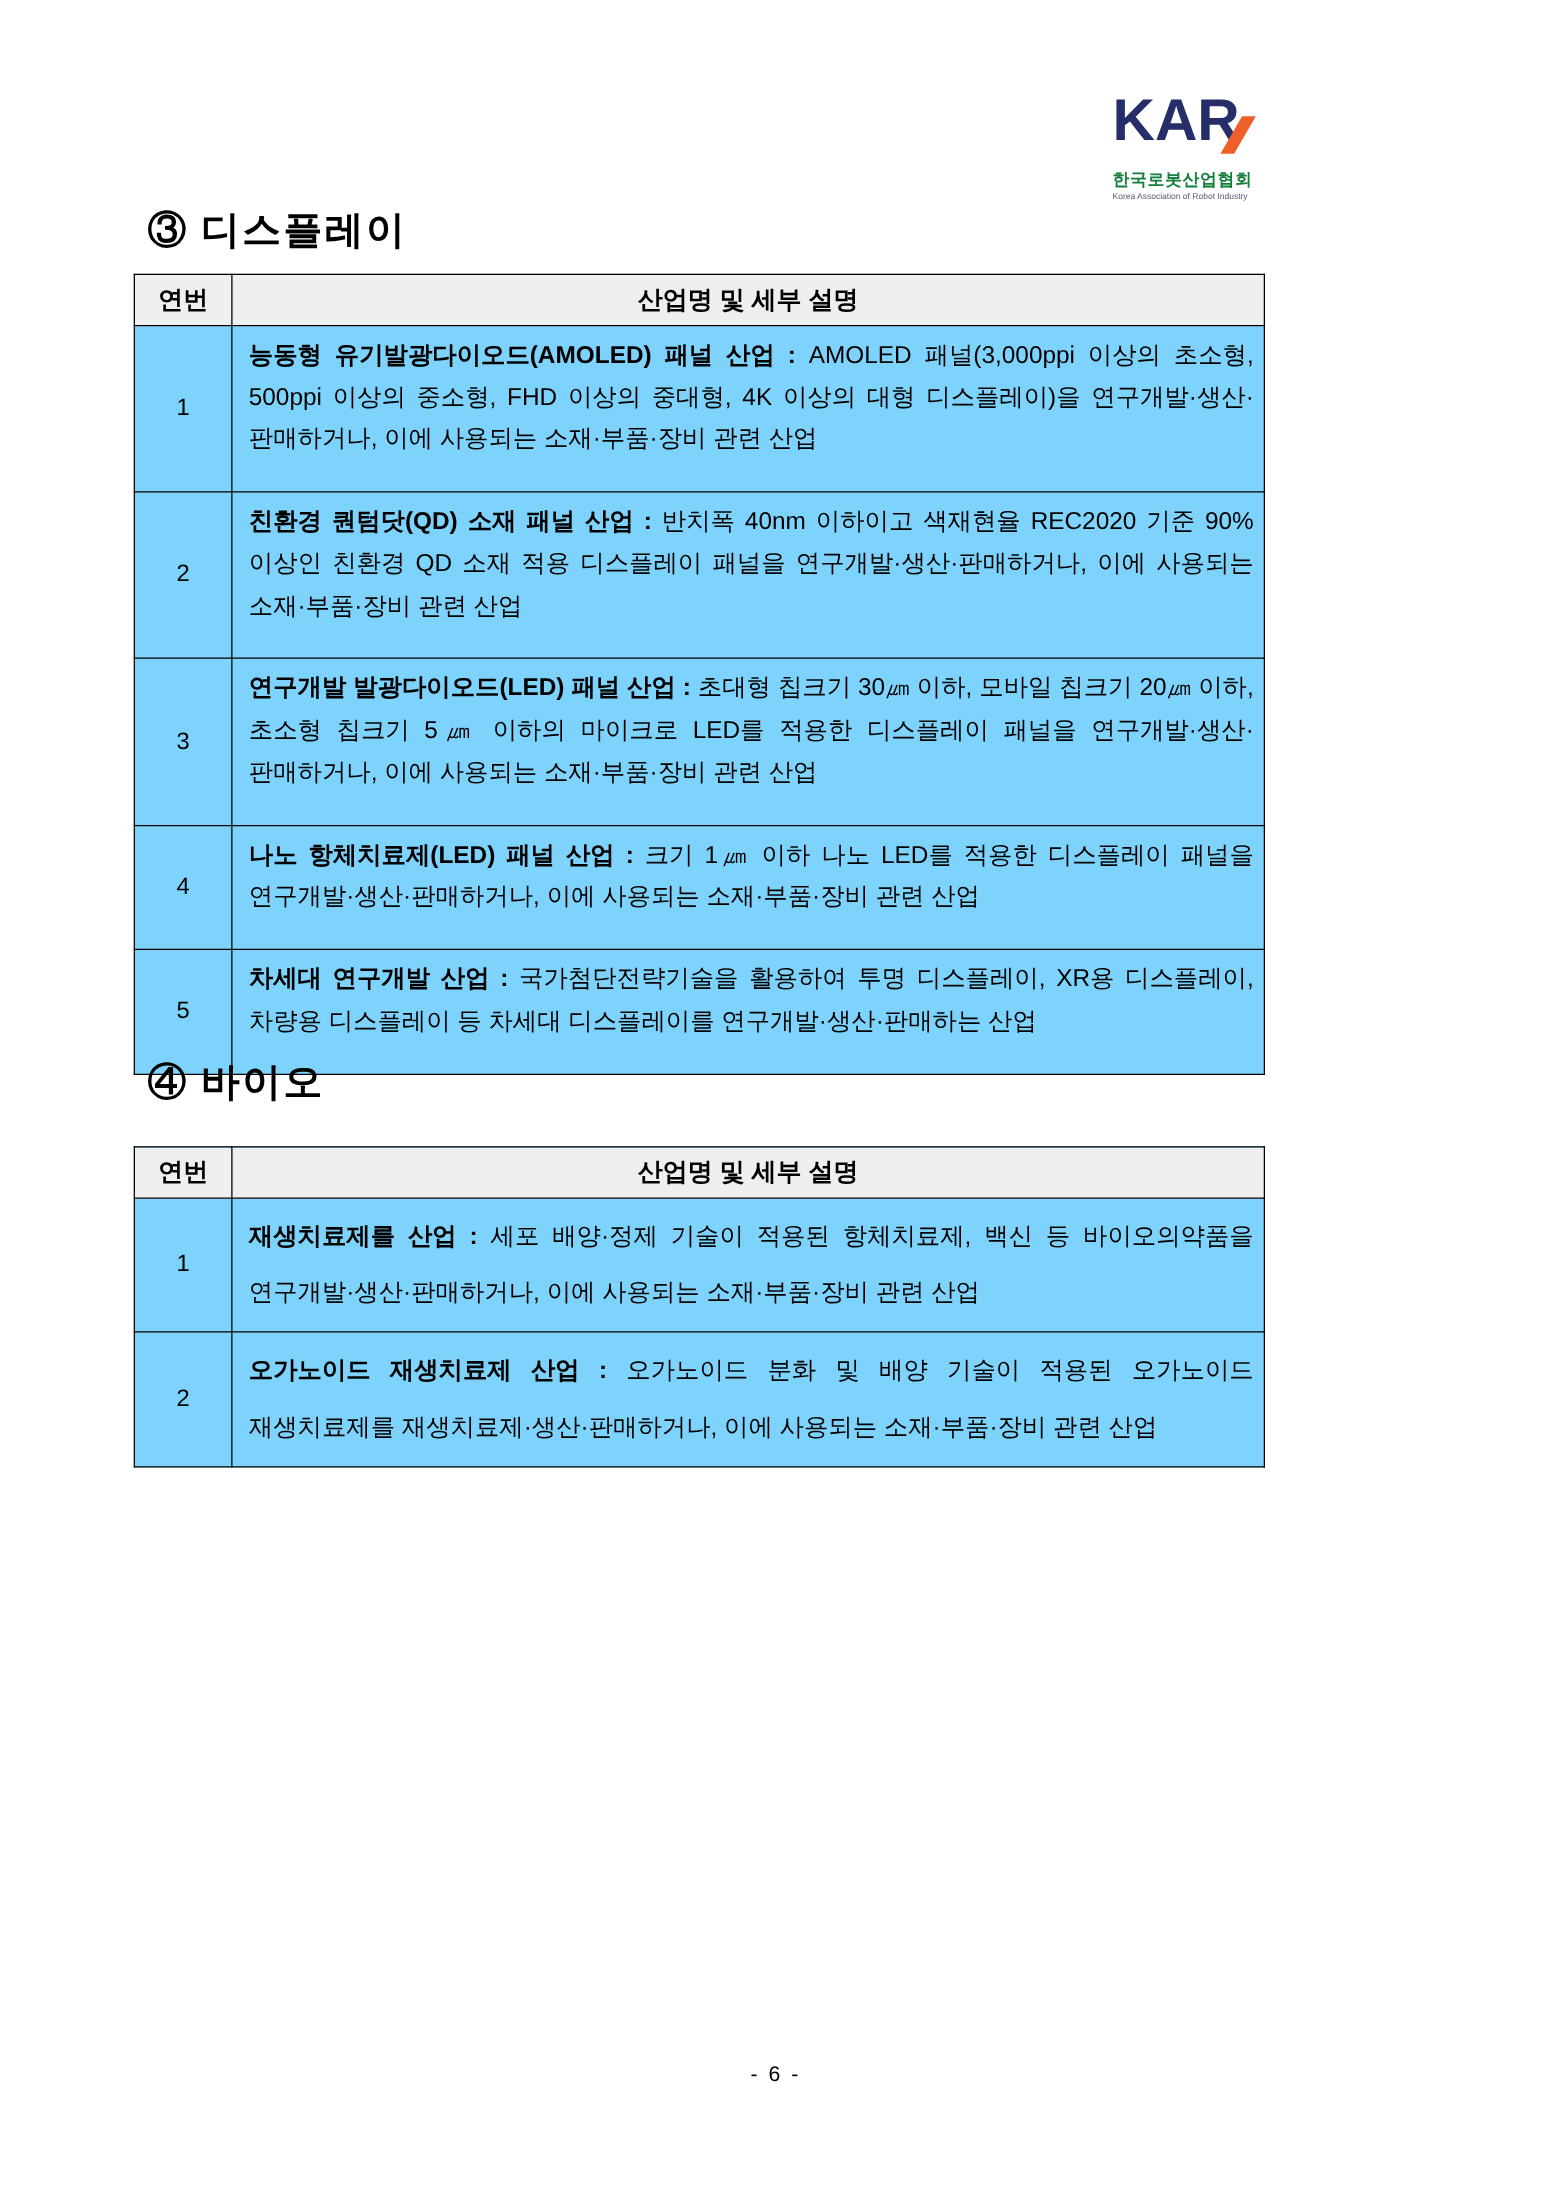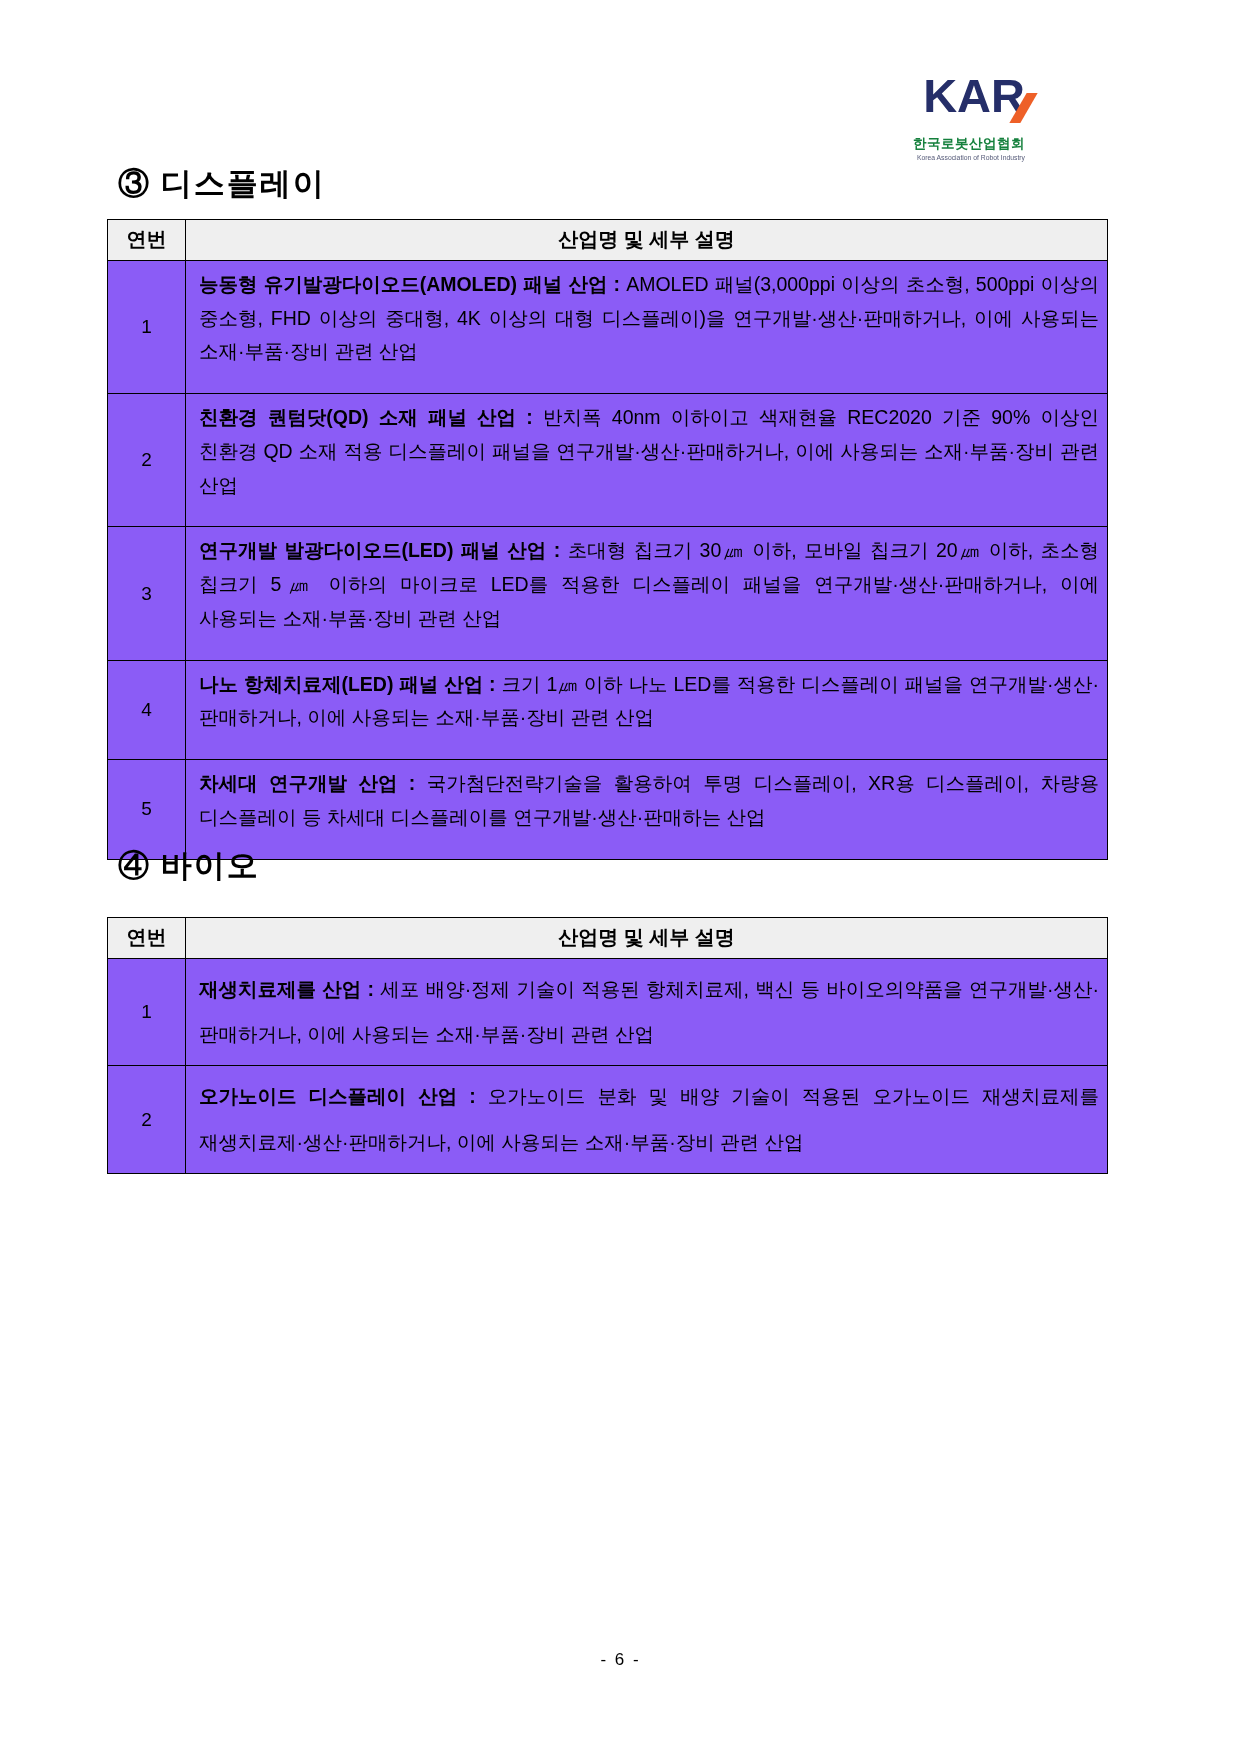--- a/index.html
+++ b/index.html
@@ -6,21 +6,21 @@
   .page {
     position:relative;
     width:1241px; height:1755px;
     background:#ffffff;
     font-family:"Liberation Sans", sans-serif;
     color:#111;
     overflow:hidden;
   }
 
   
-  .logo { position:absolute; top:72px; left:890px; width:135px; text-align:right; }
+  .logo { position:absolute; top:72px; left:890px; width:135px; text-align:left; }
   .logo-mark {
     position:relative; display:inline-block;
     font-size:47px; font-weight:bold; line-height:1;
     color:#252e69; letter-spacing:0px;
     font-family:"Liberation Sans", sans-serif;
   }
   .logo-slash {
     position:absolute; right:-4px; bottom:-4px;
     width:11px; height:30px;
     background:#ee6028;
@@ -36,24 +36,24 @@
     font-size:31px; font-weight:600; color:#000;
     letter-spacing:2px;
     margin:0;
   }
   #heading-display { top:163px; }
   #heading-bio { top:845px; }
 
   
   table.ind-table {
     position:absolute; left:107px;
-    width:1001px;
+    width:905px;
     border-collapse:collapse;
     table-layout:fixed;
-    background:#8b5cf6;
+    background:#7dd3fc;
   }
   #table-display { top:219px; }
   #table-bio { top:917px; }
 
   .ind-table th, .ind-table td { border:1.4px solid #000; }
   .ind-table col.c-num { width:78px; }
 
   .ind-table th {
     background:#efefef;
     font-size:20px; font-weight:bold; color:#000;
@@ -147,20 +147,20 @@
         <th>산업명 및 세부 설명</th>
       </tr>
     </thead>
     <tbody>
       <tr>
         <td class="num">1</td>
         <td class="desc"><span class="row-title">재생치료제를 산업 : </span><span>세포 배양·정제 기술이 적용된 항체치료제, 백신 등 바이오의약품을 연구개발·생산·판매하거나, 이에 사용되는 소재·부품·장비 관련 산업</span></td>
       </tr>
       <tr>
         <td class="num">2</td>
-        <td class="desc"><span class="row-title">오가노이드 디스플레이 산업 : </span><span>오가노이드 분화 및 배양 기술이 적용된 오가노이드 재생치료제를 재생치료제·생산·판매하거나, 이에 사용되는 소재·부품·장비 관련 산업</span></td>
+        <td class="desc"><span class="row-title">오가노이드 재생치료제 산업 : </span><span>오가노이드 분화 및 배양 기술이 적용된 오가노이드 재생치료제를 재생치료제·생산·판매하거나, 이에 사용되는 소재·부품·장비 관련 산업</span></td>
       </tr>
     </tbody>
   </table>
 
   <div class="page-footer">- 6 -</div>
 
 </div>
 
 </body></html>

